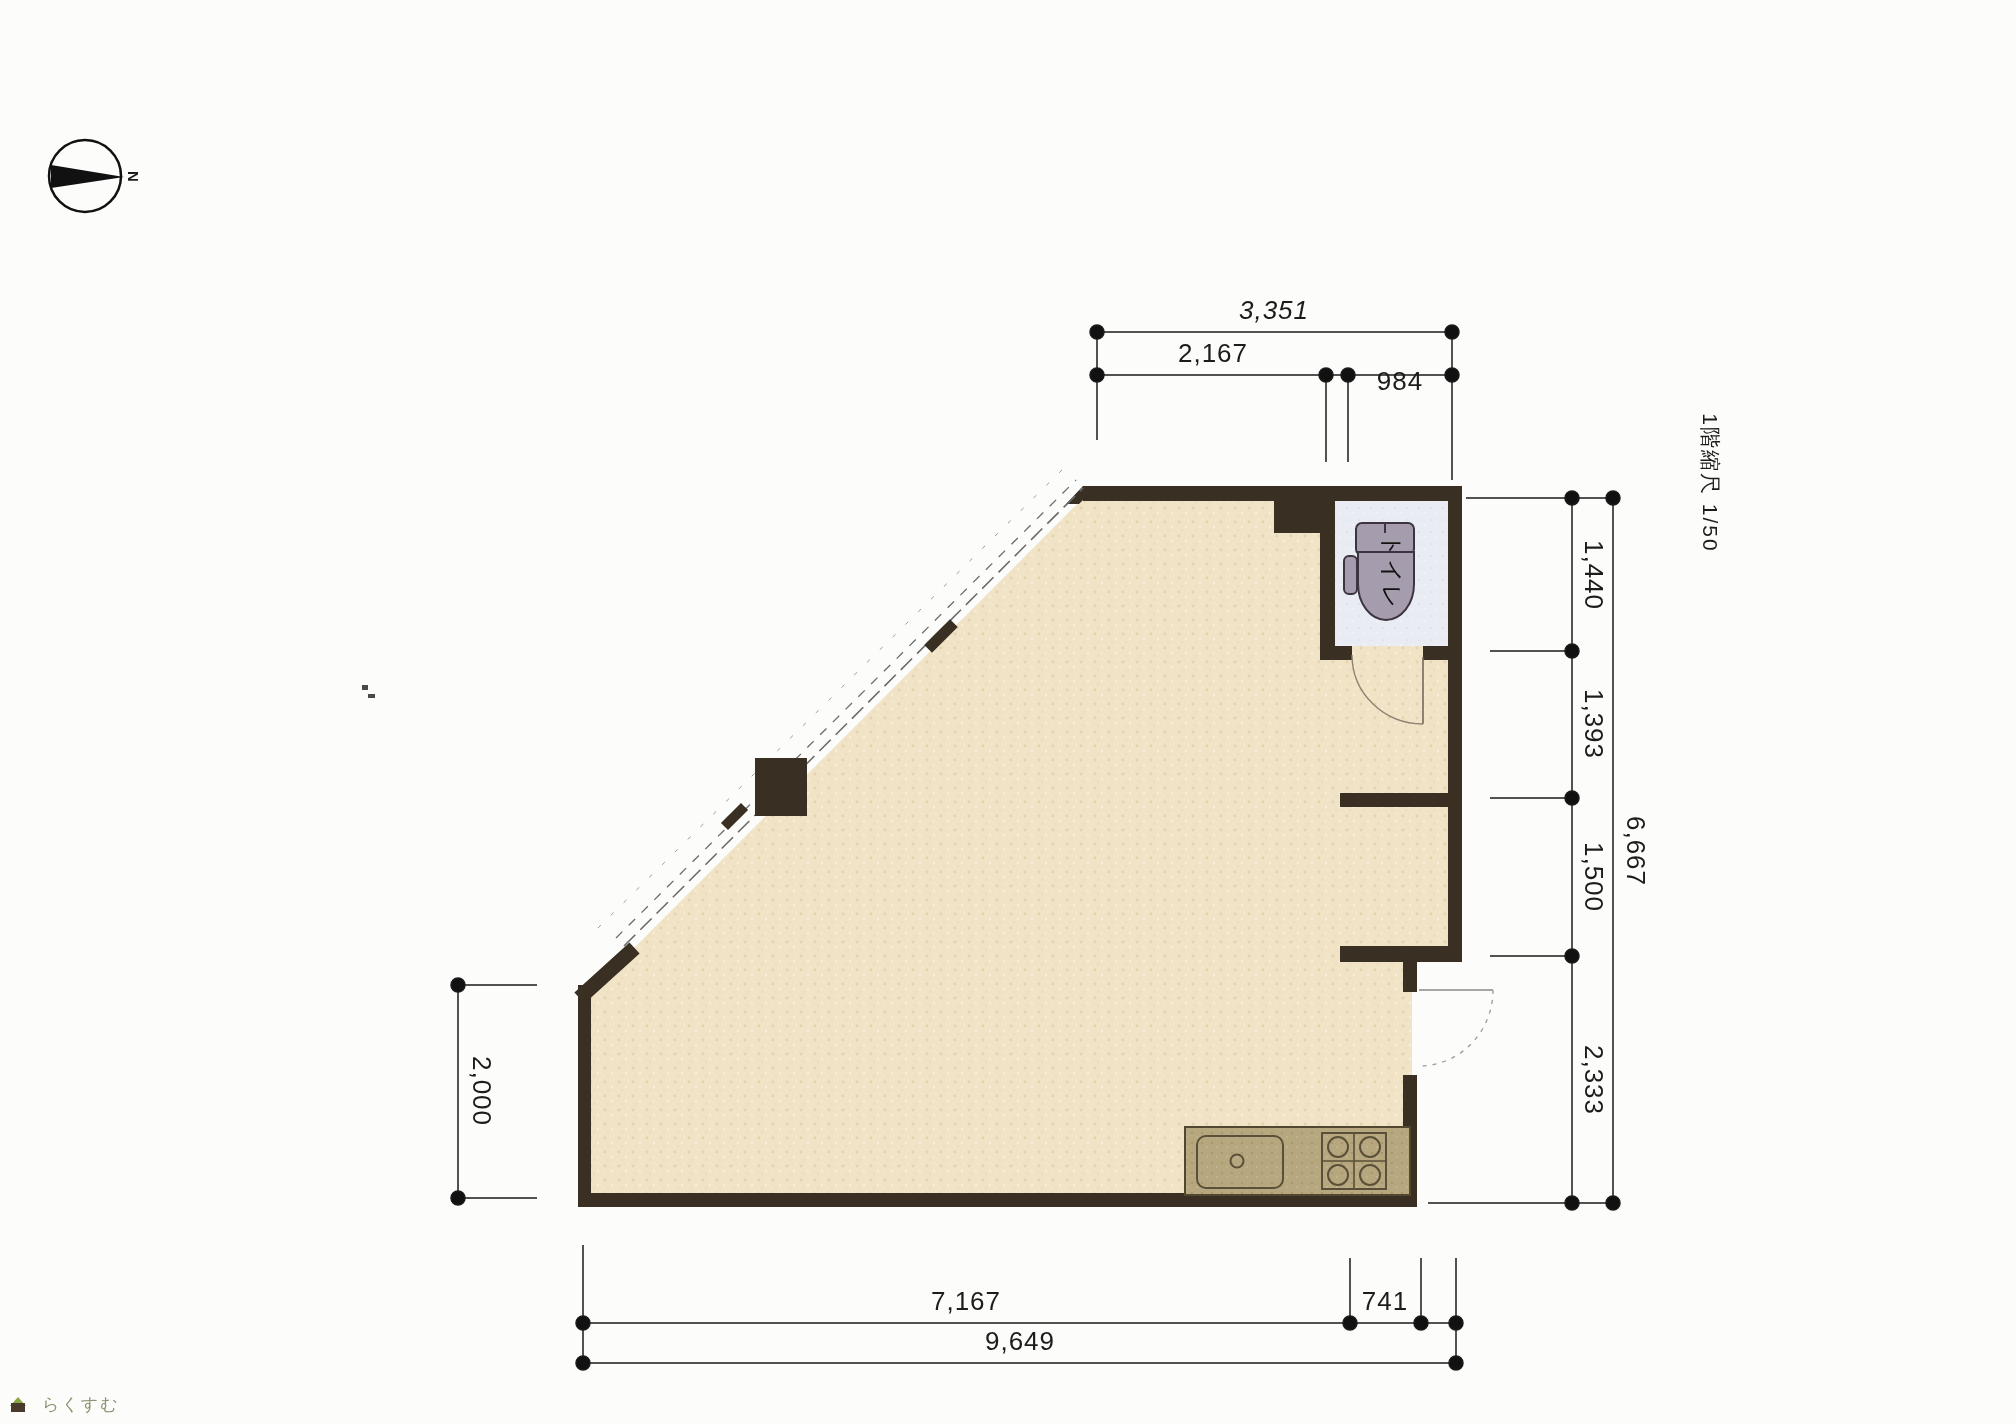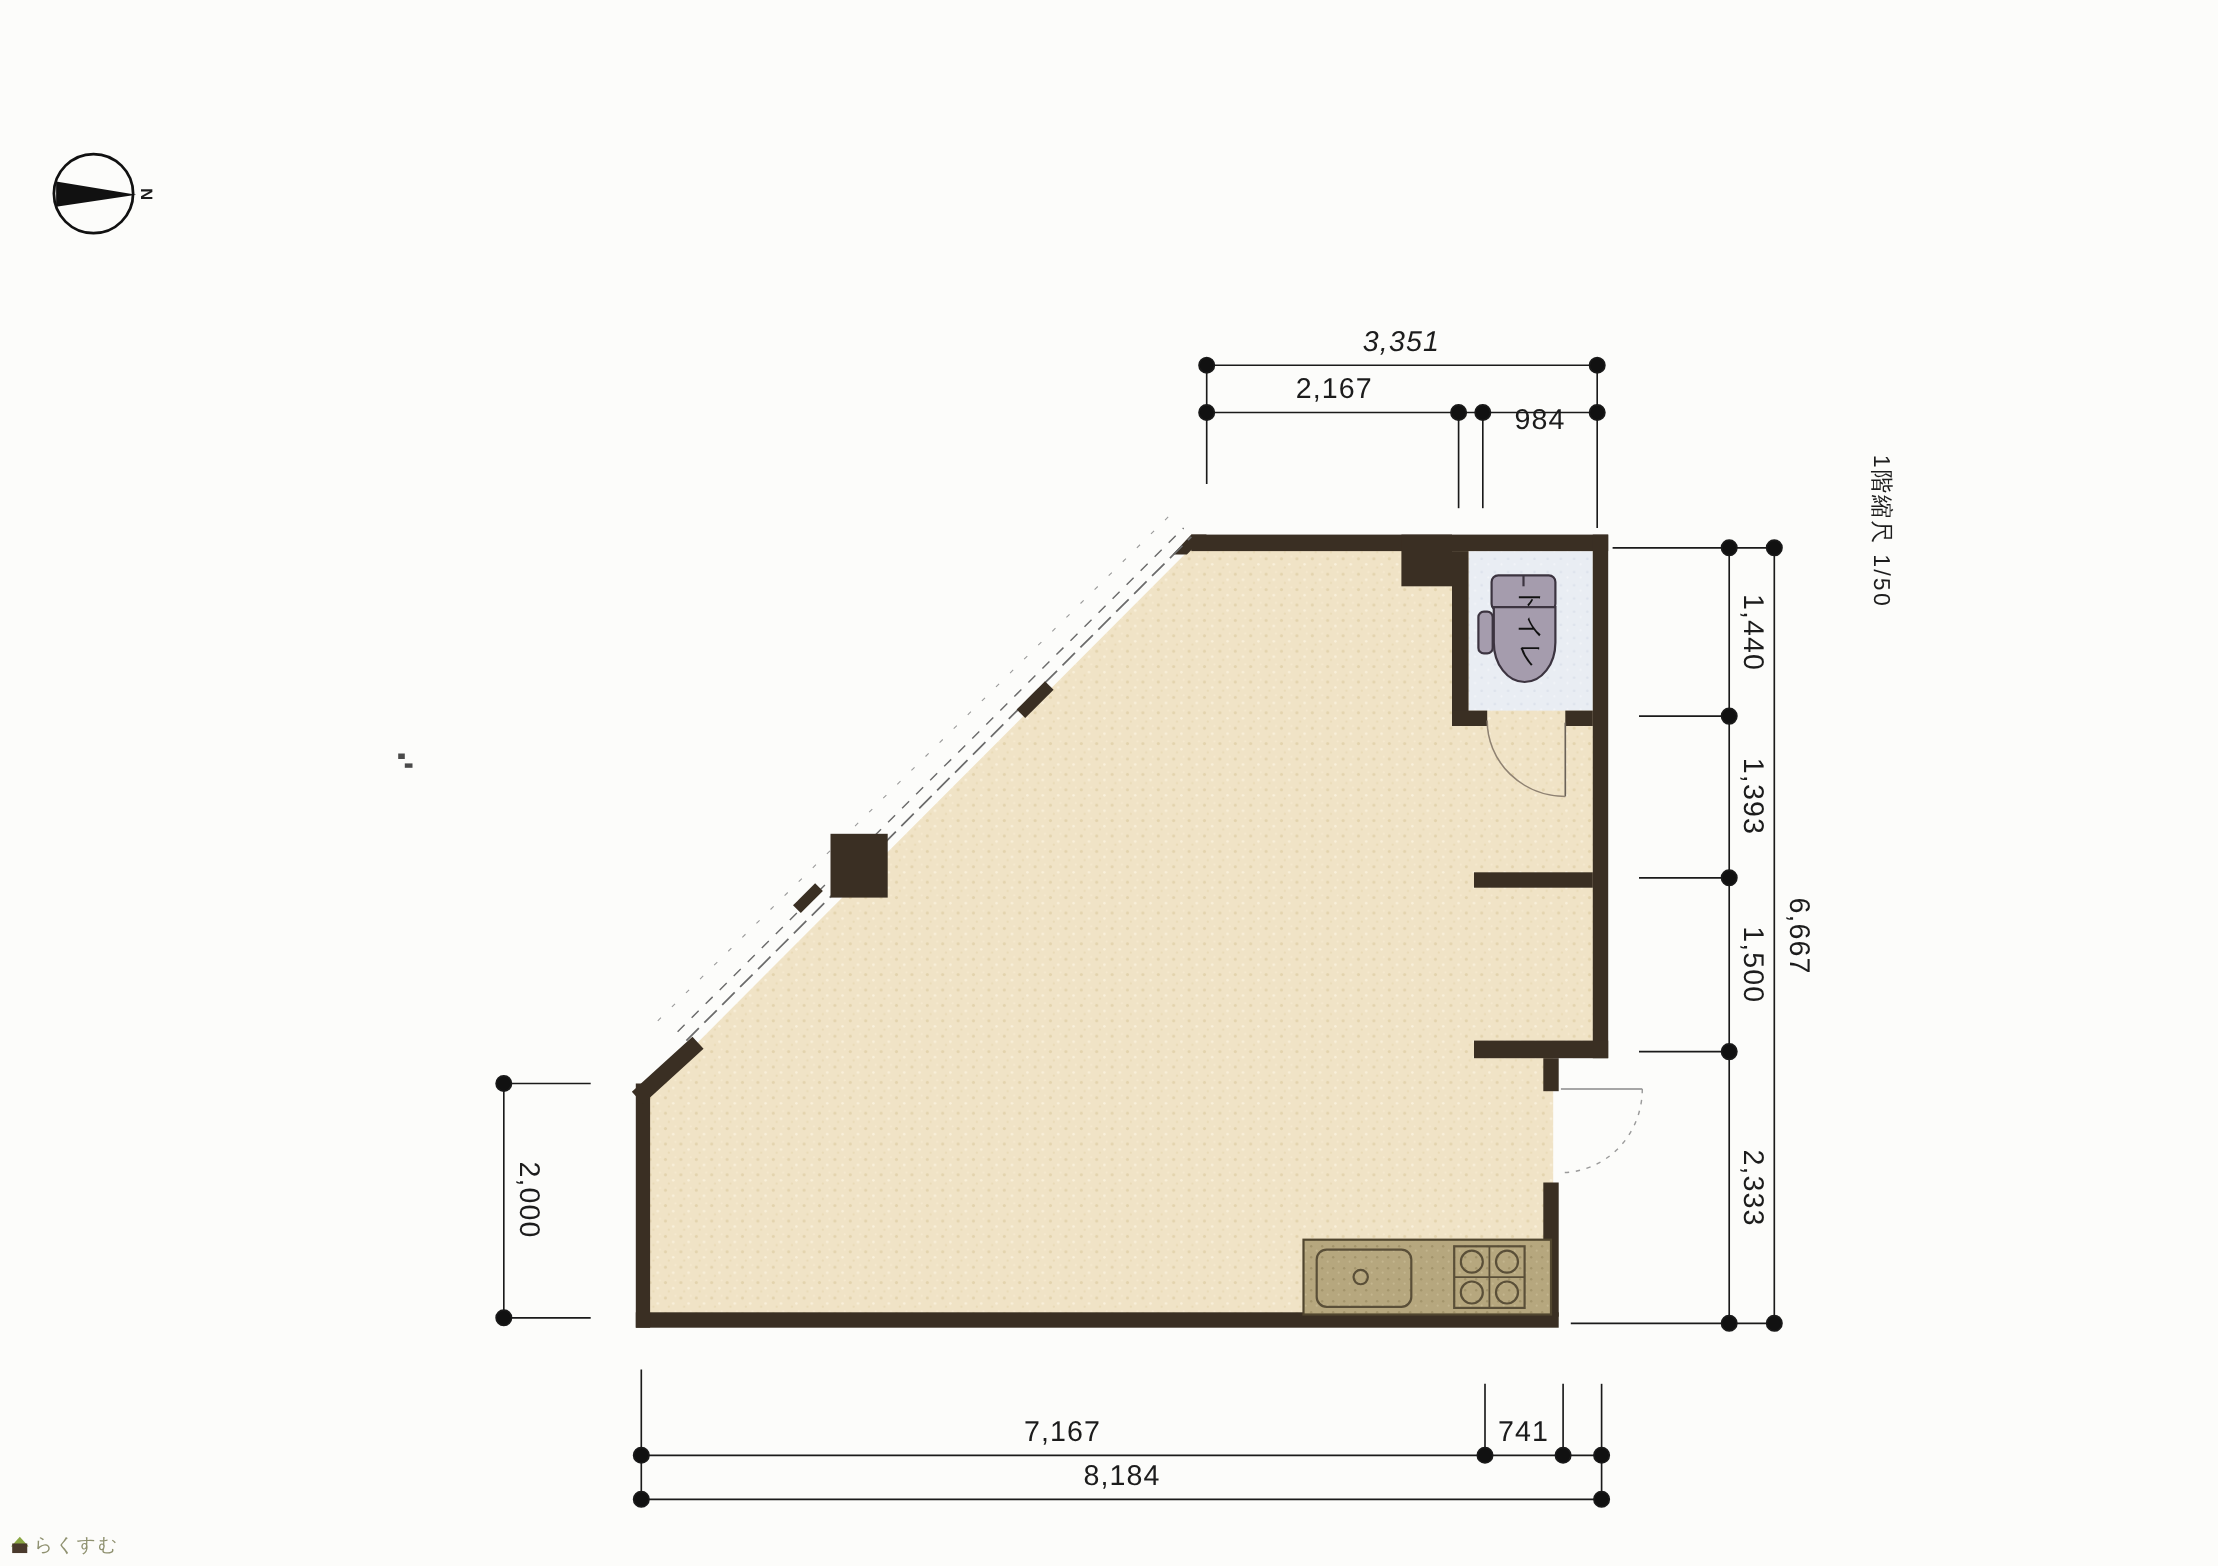--- a/index.html
+++ b/index.html
@@ -19,21 +19,21 @@
     letter-spacing:1px;
     white-space:nowrap;
     line-height:1;
   }
   .lbl.rot{transform:translate(-50%,-50%) rotate(90deg);}
   .lbl.jp{font-size:21px;letter-spacing:2px;}
   .lbl.toilet{font-size:23px;color:#111;letter-spacing:2px;}
   .lbl.north{font-size:15px;font-weight:bold;}
   .logo{
     position:absolute;left:10px;top:1393px;
-    display:flex;align-items:center;gap:5px;
+    display:flex;align-items:center;gap:16px;
     font-size:17px;color:#8f9170;letter-spacing:2px;
   }
   .logo-icon{width:16px;height:15px;position:relative;display:inline-block;}
   .logo-icon .roof{
     position:absolute;left:0;top:0;width:0;height:0;
     border-left:8px solid transparent;border-right:8px solid transparent;
     border-bottom:9px solid #8aa743;
   }
   .logo-icon .base{
     position:absolute;left:1px;top:6px;width:14px;height:9px;background:#4a3a2c;
@@ -188,21 +188,21 @@
   <div class="lbl rot" style="left:1594px;top:575px;">1,440</div>
   <div class="lbl rot" style="left:1594px;top:724px;">1,393</div>
   <div class="lbl rot" style="left:1594px;top:877px;">1,500</div>
   <div class="lbl rot" style="left:1594px;top:1080px;">2,333</div>
   <div class="lbl rot" style="left:1636px;top:851px;">6,667</div>
 
   <div class="lbl rot" style="left:482px;top:1091px;">2,000</div>
 
   <div class="lbl" style="left:966px;top:1301px;">7,167</div>
   <div class="lbl" style="left:1385px;top:1301px;">741</div>
-  <div class="lbl" style="left:1020px;top:1341px;">8,184</div>
+  <div class="lbl" style="left:1020px;top:1341px;">9,649</div>
 
   <div class="lbl jp rot" style="left:1710px;top:483px;">1階縮尺 1/50</div>
 
   <div class="lbl toilet rot" style="left:1391px;top:572px;">トイレ</div>
 
   <div class="lbl north rot" style="left:133px;top:177px;">N</div>
 
   <div class="speck" style="left:362px;top:685px;width:6px;height:5px;"></div>
   <div class="speck" style="left:368px;top:694px;width:7px;height:4px;"></div>
 

